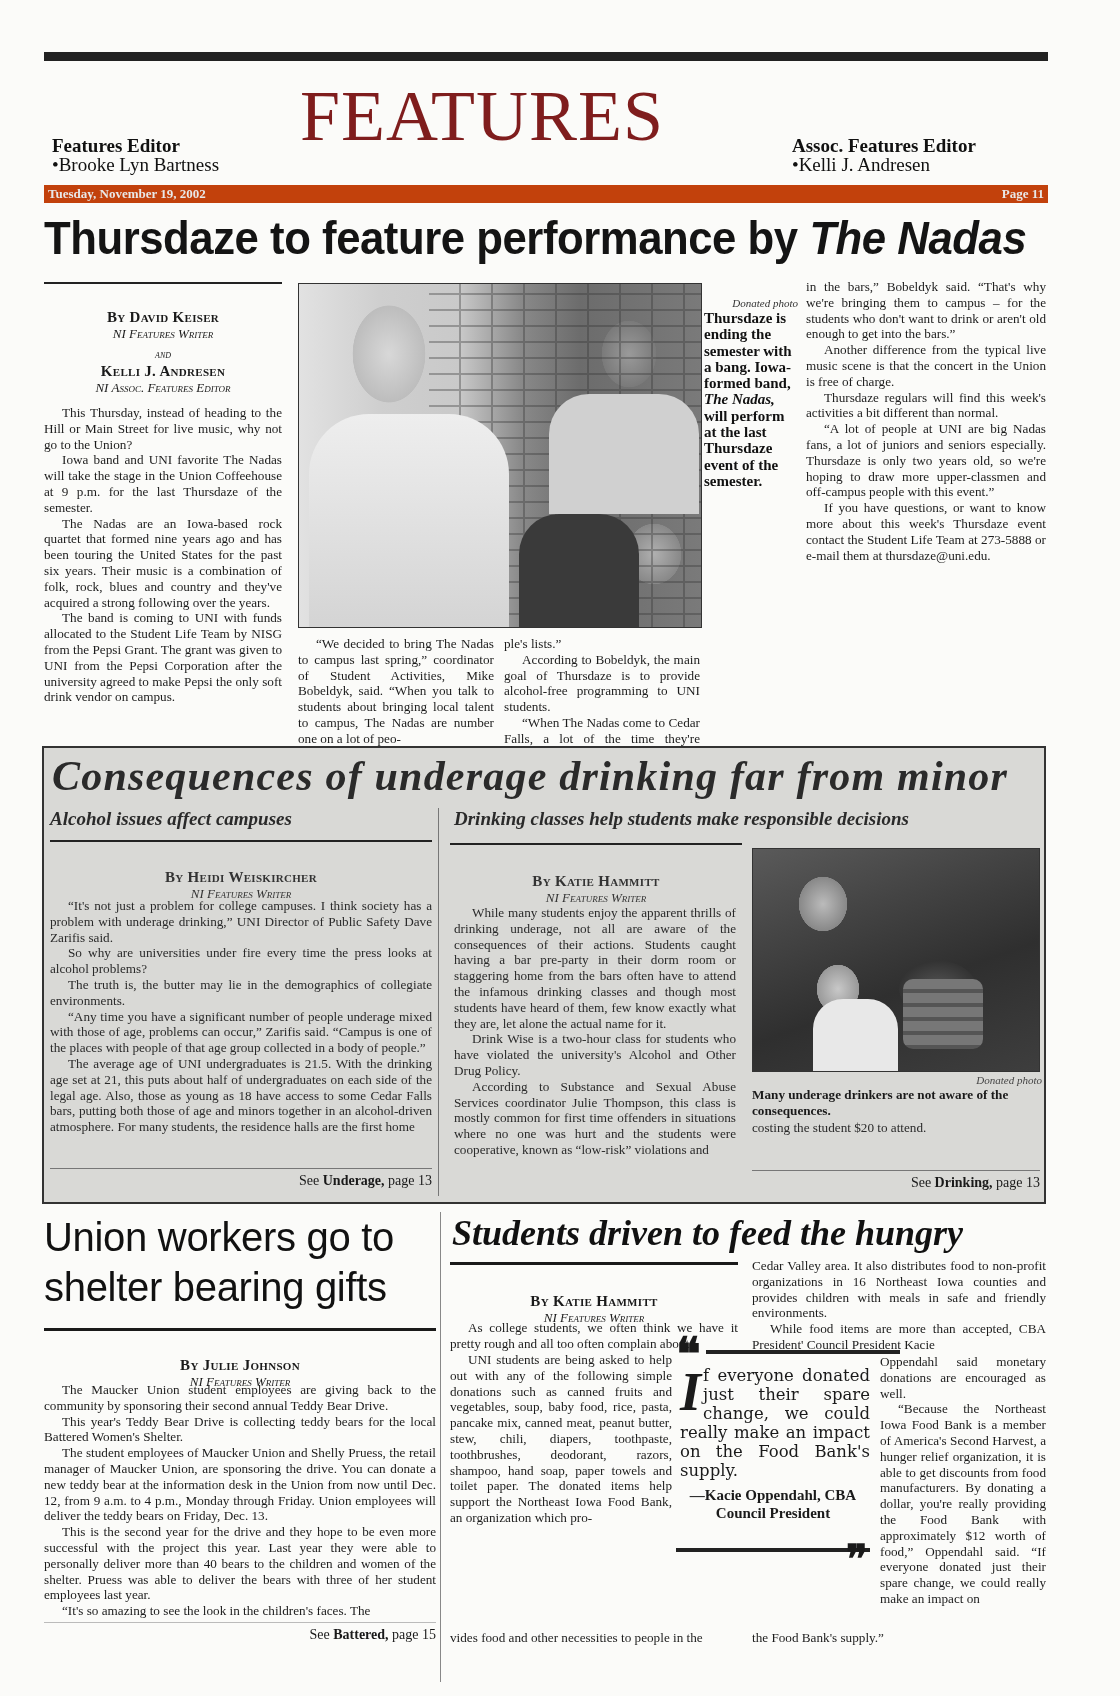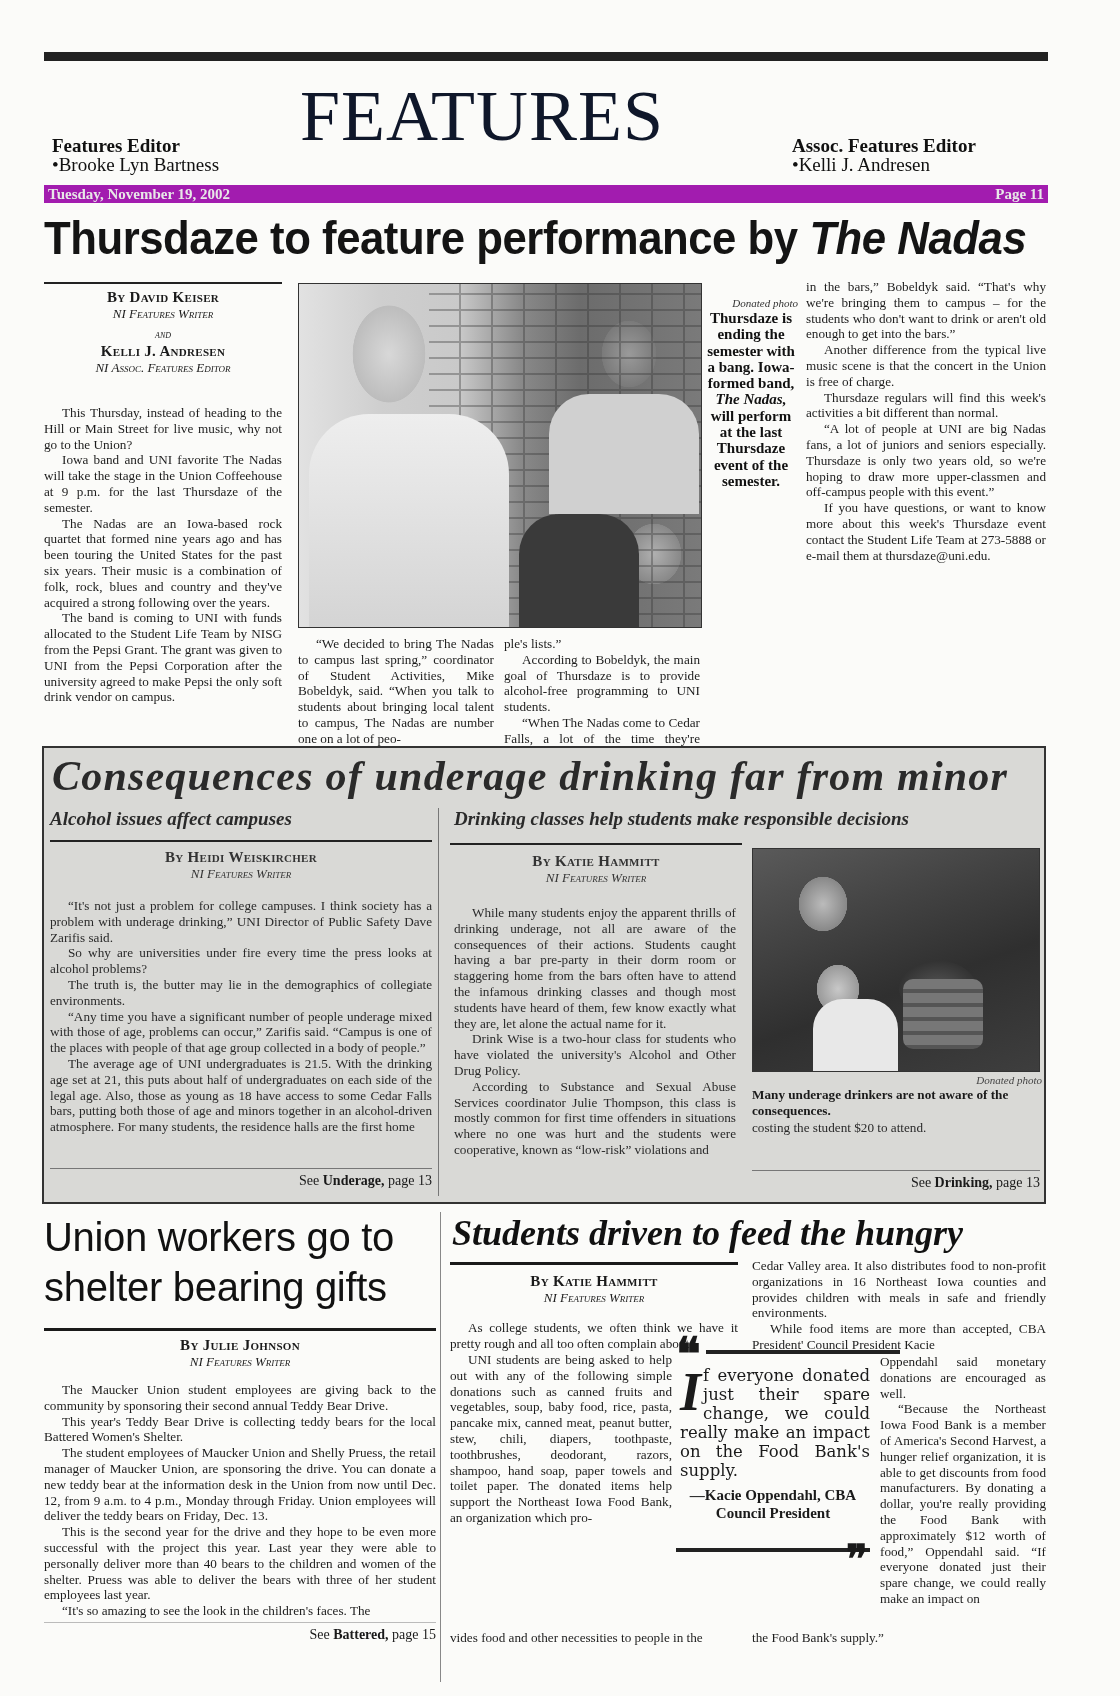--- a/index.html
+++ b/index.html
@@ -4,28 +4,28 @@
 <style>
   * { box-sizing: border-box; margin: 0; padding: 0; }
   html, body { width: 1120px; height: 1696px; background: #fbfbf9; overflow: hidden; }
   body { position: relative; font-family: "DejaVu Serif", "Liberation Serif", serif; color: #1a1a1a; }
   .abs { position: absolute; }
 
   
   #top-rule { left: 44px; top: 52px; width: 1004px; height: 9px; background: #222; }
   .editor-block { font-family: "Liberation Serif", serif; font-size: 19px; line-height: 19px; color: #111; }
   .editor-block .role { font-weight: bold; margin-top: 44px; }
-  #section-title { left: 300px; top: 78px; font-family: "Liberation Serif", serif; font-size: 72px; line-height: 76px; letter-spacing: 1px; color: #0f172a; }
-  #date-bar { left: 44px; top: 185px; width: 1004px; height: 18px; background: #a21caf; color: #e8e8e8; font-family: "Liberation Serif", serif; font-size: 15px; line-height: 18px; padding: 0 4px; display: flex; justify-content: space-between; font-weight: bold; }
+  #section-title { left: 300px; top: 78px; font-family: "Liberation Serif", serif; font-size: 72px; line-height: 76px; letter-spacing: 1px; color: #7f1d1d; }
+  #date-bar { left: 44px; top: 185px; width: 1004px; height: 18px; background: #c2410c; color: #e8e8e8; font-family: "Liberation Serif", serif; font-size: 13px; line-height: 18px; padding: 0 4px; display: flex; justify-content: space-between; font-weight: bold; }
 
   
   #headline-1 { left: 44px; top: 210px; width: 1010px; font-family: "Liberation Sans", sans-serif; font-weight: bold; font-size: 47px; line-height: 56px; letter-spacing: -0.5px; color: #141414; transform: scaleX(0.93); transform-origin: left top; white-space: nowrap; }
   #headline-1 i { font-style: italic; }
 
-  .byline { text-align: center; font-family: "Liberation Serif", serif; }
+  .byline { text-align: center; font-family: "Liberation Serif", serif; margin-top: 20px; }
   .byline .by { font-weight: bold; font-size: 15px; font-variant: small-caps; letter-spacing: 0.3px; line-height: 18px; }
   .byline .title { font-style: italic; font-size: 13px; font-variant: small-caps; line-height: 16px; }
   .byline .and { font-style: italic; font-size: 11px; font-variant: small-caps; line-height: 16px; margin-top: 4px; }
 
   .col { font-family: "Liberation Serif", "DejaVu Serif", serif; font-size: 13.2px; line-height: 15.8px; text-align: justify; color: #1c1c1c; }
   .col p { text-indent: 18px; }
   .col p.noindent { text-indent: 0; }
 
   .thin-rule { height: 2px; background: #222; }
 
@@ -38,21 +38,21 @@
       linear-gradient(90deg, #e2e2e2 0%, #cfcfcf 20%, #c9c9c9 40%, #8a8a8a 55%, #6c6c6c 70%, #7a7a7a 100%);
       border: 1px solid #333; overflow: hidden; }
   #photo-1 .brick { position: absolute; left: 130px; top: 0; width: 274px; height: 345px; opacity: 0.35;
       background-image: repeating-linear-gradient(0deg, transparent 0 14px, #333 14px 16px),
                         repeating-linear-gradient(90deg, transparent 0 30px, #333 30px 32px); }
   #photo-1 .shirt { position: absolute; left: 10px; top: 130px; width: 200px; height: 215px; background: linear-gradient(180deg, #eee, #d4d4d4); border-radius: 60px 60px 0 0; }
   #photo-1 .shirt2 { position: absolute; left: 220px; top: 230px; width: 120px; height: 115px; background: #3a3a3a; border-radius: 40px 40px 0 0; }
   #photo-1 .shirt3 { position: absolute; left: 250px; top: 110px; width: 150px; height: 120px; background: #d0d0d0; border-radius: 40px 40px 0 0; }
   #caption-1 { left: 704px; top: 296px; width: 94px; font-family: "Liberation Serif", serif; }
   #caption-1 .credit { font-style: italic; font-size: 11px; text-align: right; line-height: 14px; color: #333; }
-  #caption-1 .text { font-weight: bold; font-size: 15px; line-height: 16.3px; color: #111; text-align: center; }
+  #caption-1 .text { font-weight: bold; font-size: 15px; line-height: 16.3px; color: #111; }
 
   
   #consequences-box { left: 42px; top: 746px; width: 1004px; height: 458px; background: #d9d9d6; border: 2px solid #333; }
   #consequences-title { left: 52px; top: 752px; font-family: "Liberation Serif", serif; font-style: italic; font-weight: bold; font-size: 42px; line-height: 48px; letter-spacing: 1.2px; color: #2a2a2a; }
   .sub-head { font-family: "Liberation Serif", serif; font-style: italic; font-weight: bold; font-size: 19px; line-height: 22px; color: #2a2a2a; }
   #box-divider-v { left: 438px; top: 808px; width: 1px; height: 388px; background: #777; }
   #photo-2 { left: 752px; top: 848px; width: 288px; height: 224px; border: 1px solid #333; background:
       radial-gradient(ellipse 40px 45px at 70px 55px, #bbb 0%, #888 60%, transparent 61%),
       radial-gradient(ellipse 35px 40px at 85px 140px, #c8c8c8 0%, #999 60%, transparent 61%),
       radial-gradient(ellipse 55px 40px at 185px 140px, #555 0%, #333 70%, transparent 71%),

